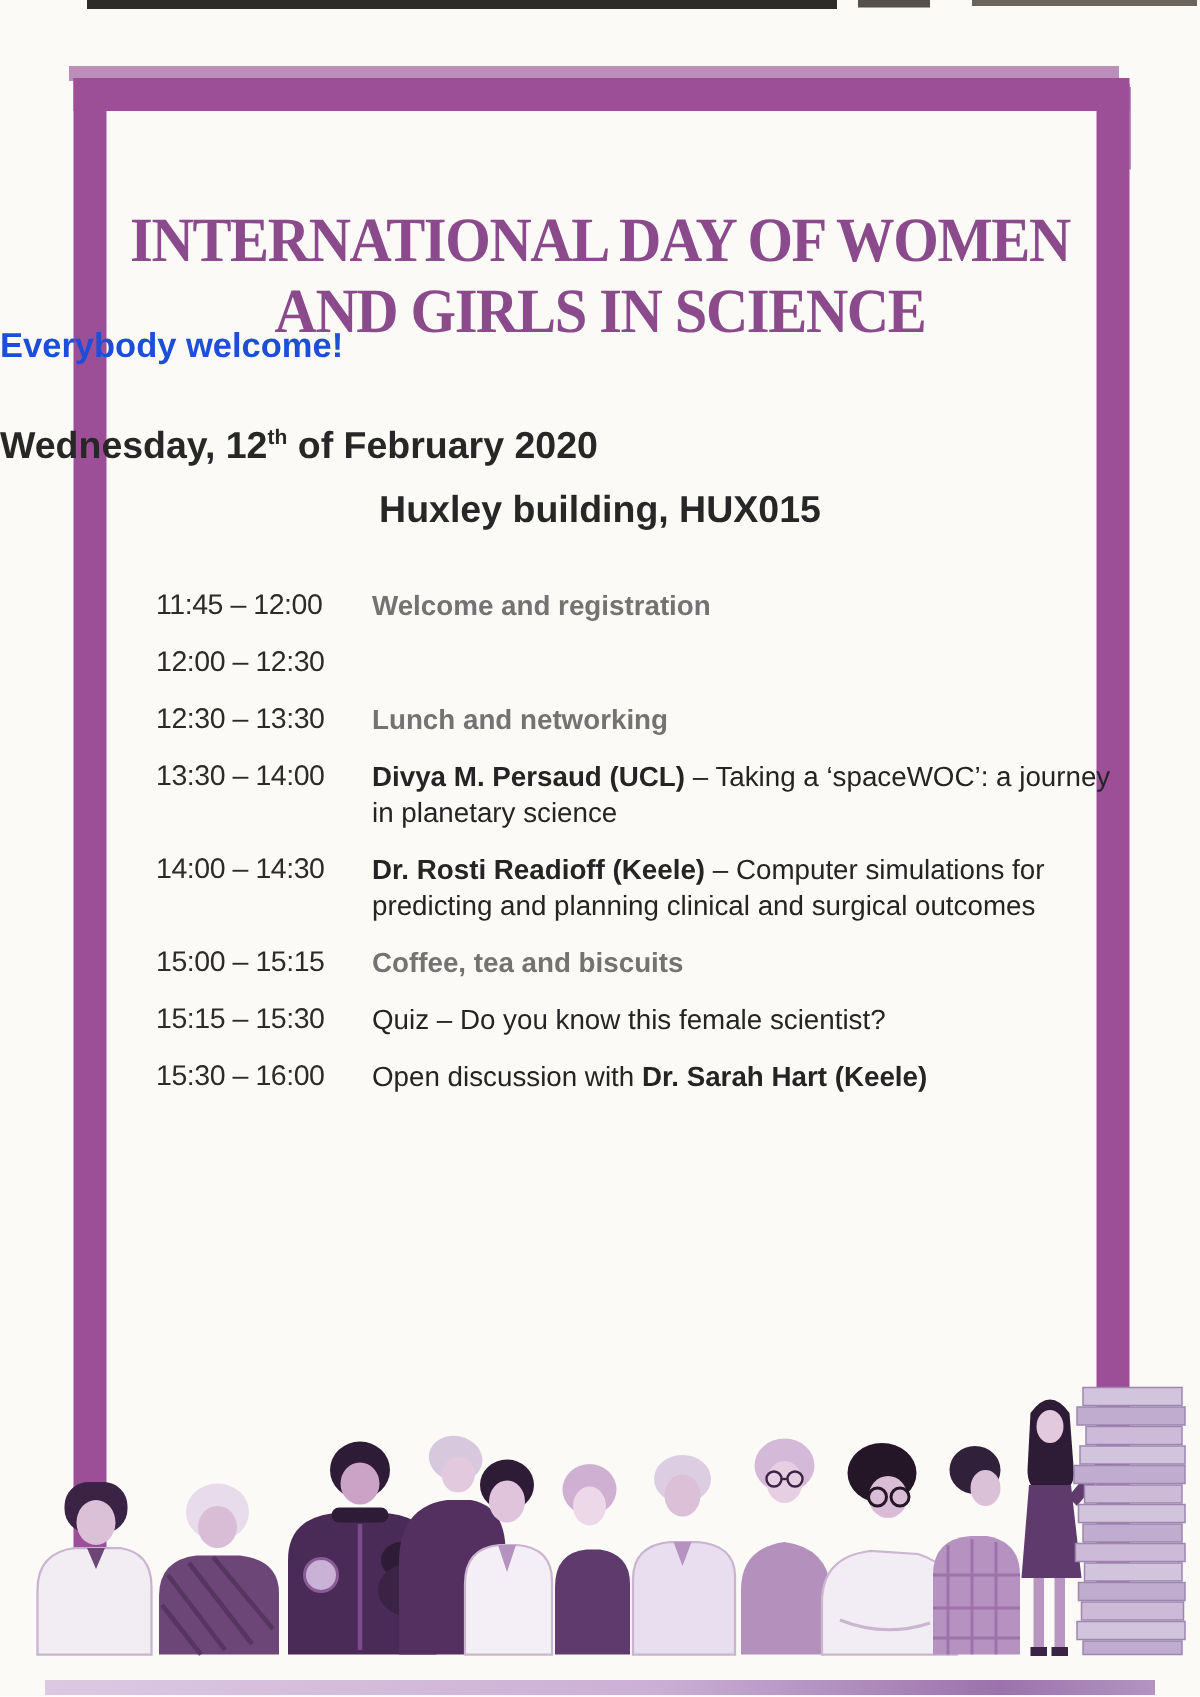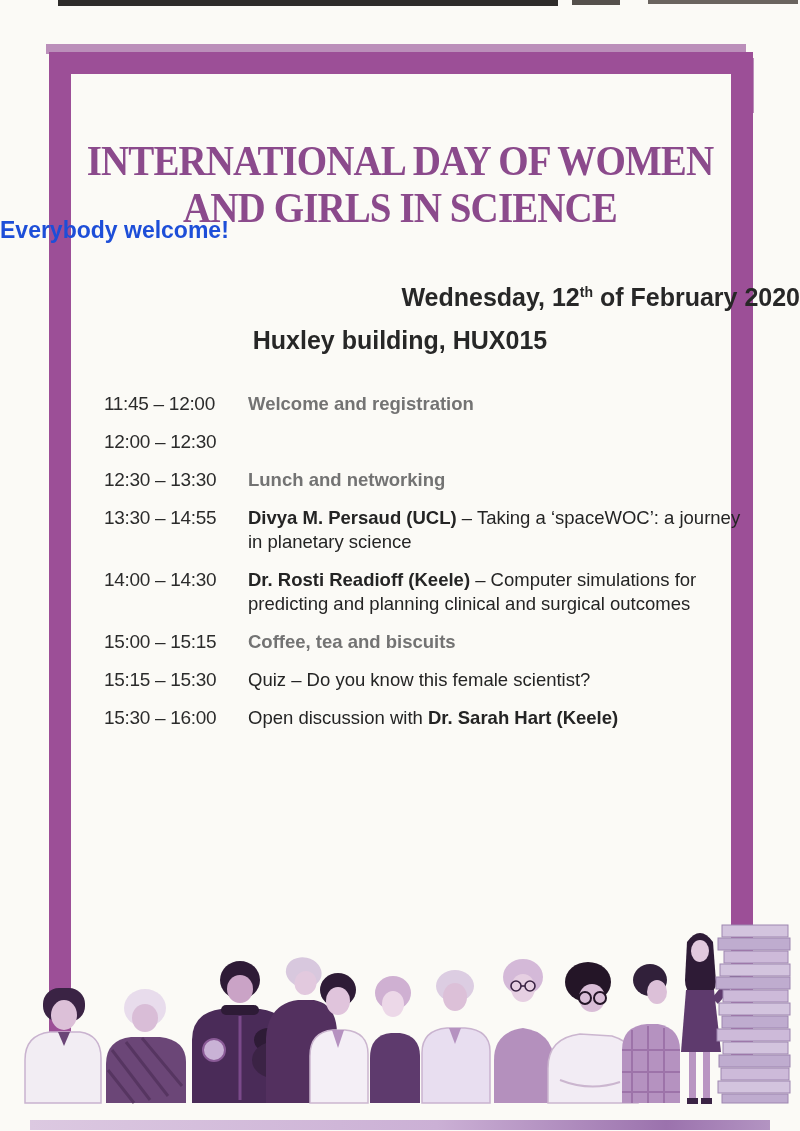--- a/index.html
+++ b/index.html
@@ -24,21 +24,21 @@
     background:linear-gradient(90deg,#dcc9e1 0%,#cbb0d5 55%,#9b72ad 86%,#b394c2 100%);
   }
   .title{
     position:absolute;top:110px;left:0;width:100%;text-align:center;
     font-family:"Liberation Serif","DejaVu Serif",serif;font-weight:bold;
     color:#8b4a8c;font-size:42px;line-height:1.12;letter-spacing:-1px;
     transform:scaleX(.93);transform-origin:center;
   }
   .welcome{position:absolute;top:217px;left:0;width:100%;text-align:left;
     font-size:23px;font-weight:bold;color:#1d4ed8;}
-  .dateline{position:absolute;top:283px;left:0;width:100%;text-align:right;
+  .dateline{position:absolute;top:283px;left:0;width:100%;text-align:left;
     font-size:25px;font-weight:bold;color:#272727;}
   .dateline sup{font-size:14px;}
   .venue{position:absolute;top:326px;left:0;width:100%;text-align:center;
     font-size:25px;font-weight:bold;color:#272727;}
   .schedule{position:absolute;left:104px;top:392px;width:648px;
     display:flex;flex-direction:column;gap:14px;}
   .row{display:flex;align-items:flex-start;}
   .time{flex:none;width:128px;font-size:19px;line-height:24px;color:#2b2b2b;letter-spacing:-.3px;}
   .desc{flex:1;margin-left:16px;max-width:506px;font-size:18.5px;line-height:24px;color:#242424;}
   .desc strong{font-weight:bold;}
@@ -80,21 +80,21 @@
     <div class="row">
       <div class="time">12:00 – 12:30</div>
     </div>
 
     <div class="row break">
       <div class="time">12:30 – 13:30</div>
       <div class="desc"><span></span><strong></strong><span>Lunch and networking</span></div>
     </div>
 
     <div class="row">
-      <div class="time">13:30 – 14:55</div>
+      <div class="time">13:30 – 14:00</div>
       <div class="desc"><span></span><strong>Divya M. Persaud (UCL)</strong><span> – Taking a ‘spaceWOC’: a journey in planetary science</span></div>
     </div>
 
     <div class="row">
       <div class="time">14:00 – 14:30</div>
       <div class="desc"><span></span><strong>Dr. Rosti Readioff (Keele)</strong><span> – Computer simulations for predicting and planning clinical and surgical outcomes</span></div>
     </div>
 
 
     <div class="row break">

